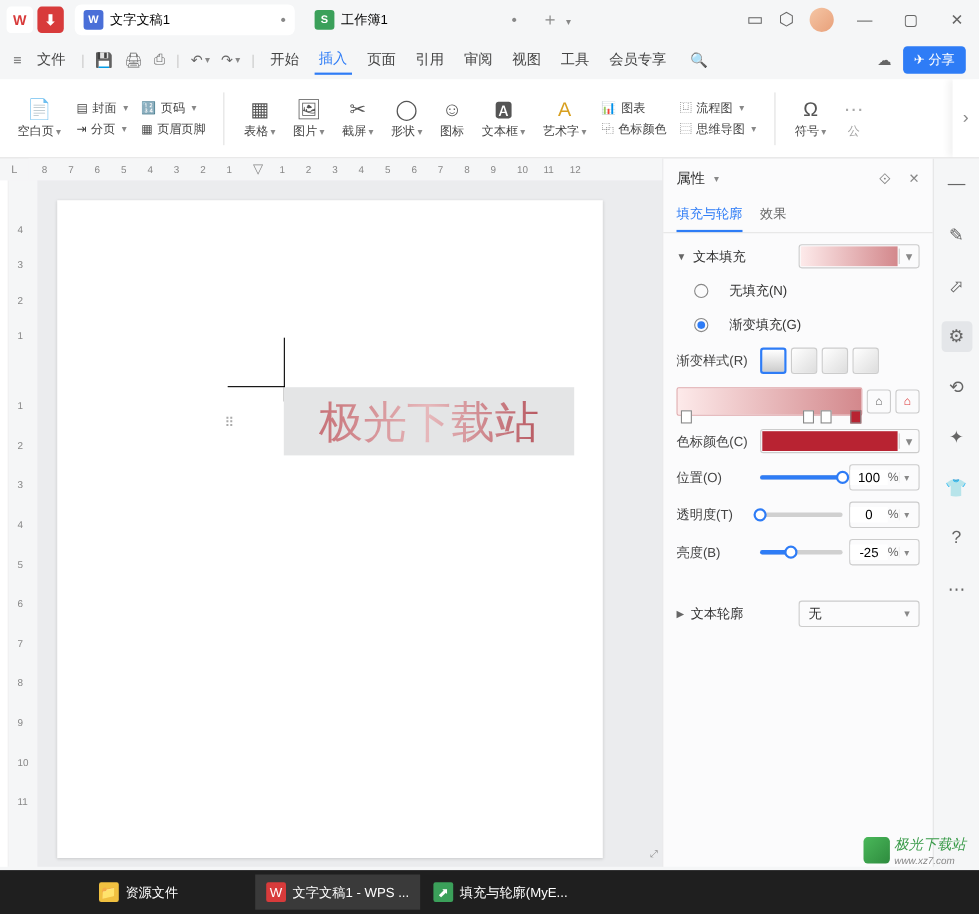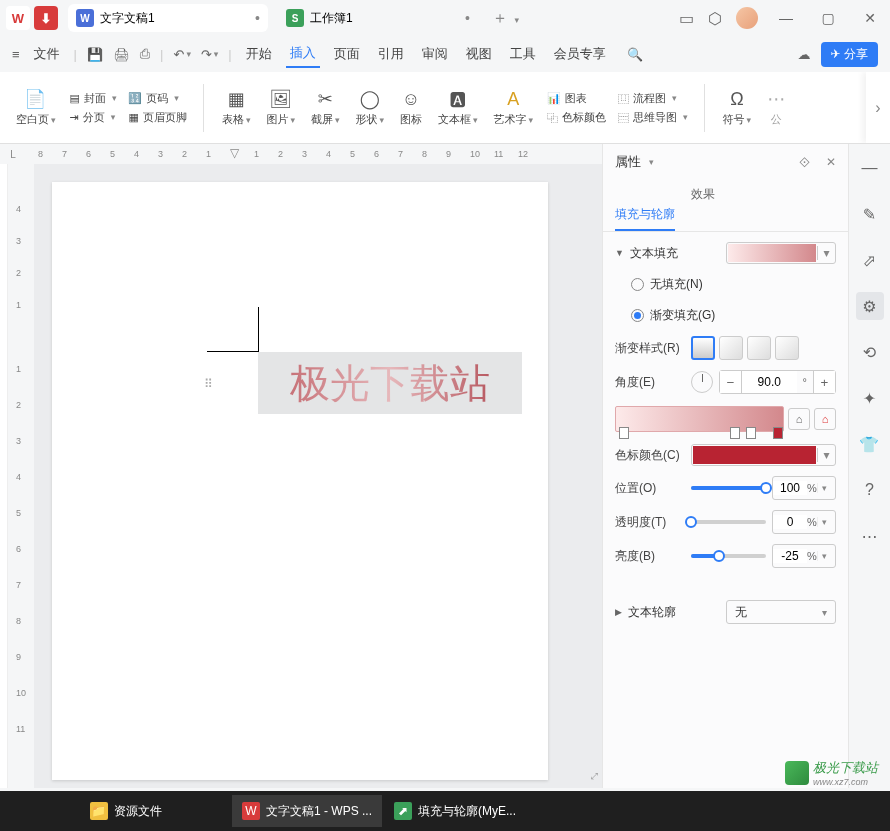--- a/index.html
+++ b/index.html
@@ -56,26 +56,26 @@
 .art-box { position: absolute; left: 206px; top: 170px; width: 264px; height: 62px; background: #e4e5e6; display: flex; align-items: center; justify-content: center; }
 .cursor-line { position: absolute; left: 206px; top: 125px; width: 1px; height: 58px; background: #000; }
 .cursor-line2 { position: absolute; left: 155px; top: 169px; width: 52px; height: 1px; background: #000; }
 
 
 .props { width: 246px; background: #fbfbfc; border-left: 1px solid #e6e6e6; display: flex; flex-direction: column; font-size: 12px; color: #333; }
 .props-header { height: 36px; display: flex; align-items: center; padding: 0 12px; gap: 6px; }
 .props-header .pin { margin-left: auto; color: #888; font-size: 14px; }
 .props-tabs { display: flex; gap: 16px; padding: 0 12px; border-bottom: 1px solid #e6e6e6; }
 .props-tab { padding: 6px 0; font-size: 12px; color: #666; }
-.props-tab.active { color: #2e7cf6; border-bottom: 2px solid #2e7cf6; margin-top: 20px; }
+.props-tab.active { color: #2e7cf6; border-bottom: 2px solid #2e7cf6; }
 .props-body { padding: 10px 12px; display: flex; flex-direction: column; gap: 10px; overflow-y: auto; }
 .collapse-tri { font-size: 9px; color: #666; }
 .row { display: flex; align-items: center; gap: 6px; }
 .row-label { width: 70px; font-size: 12px; color: #444; }
-.radio-row { display: flex; align-items: center; gap: 6px; padding: 2px 0 2px 16px; font-size: 12px; }
+.radio-row { display: flex; align-items: center; gap: 19px; padding: 2px 0 2px 16px; font-size: 12px; }
 .radio { width: 13px; height: 13px; border: 1px solid #888; border-radius: 50%; display: inline-flex; align-items: center; justify-content: center; }
 .radio.checked::after { content: ''; width: 7px; height: 7px; background: #2e7cf6; border-radius: 50%; }
 .color-swatch { flex: 1; height: 22px; border: 1px solid #ccc; border-radius: 3px; display: flex; align-items: center; }
 .grad-swatch { flex: 1; height: 18px; background: linear-gradient(90deg,#fdeaea,#d3888c); margin: 1px; }
 .swatch-dd { width: 18px; text-align: center; color: #888; border-left: 1px solid #ccc; }
 .style-boxes { display: flex; gap: 4px; }
 .style-box { width: 24px; height: 24px; border: 1px solid #ccc; border-radius: 3px; background: linear-gradient(135deg,#fff,#ddd); }
 .style-box.sel { border: 2px solid #2e7cf6; background: linear-gradient(180deg,#fff,#ccc); }
 .spinner { display: flex; border: 1px solid #ccc; border-radius: 3px; height: 24px; flex: 1; }
 .spinner button { width: 22px; background: #fff; border: none; border-right: 1px solid #ccc; color: #666; }
@@ -356,30 +356,20 @@
       <div class="row">
         <span class="row-label">渐变样式(R)</span>
         <div class="style-boxes">
           <div class="style-box sel"></div>
           <div class="style-box"></div>
           <div class="style-box"></div>
           <div class="style-box"></div>
         </div>
       </div>
 
-      <div class="row">
-        <span class="row-label">角度(E)</span>
-        <div class="angle-knob"></div>
-        <div class="spinner">
-          <button>−</button>
-          <input value="90.0" style="">
-          <span class="unit">°</span>
-          <button>+</button>
-        </div>
-      </div>
 
       <div class="row" style="gap:0;">
         <div class="grad-editor" style="flex:1;">
           <div class="grad-stop" style="left:2%;"></div>
           <div class="grad-stop" style="left:68%;"></div>
           <div class="grad-stop" style="left:78%;"></div>
           <div class="grad-stop" style="left:94%;background:#b82332;"></div>
         </div>
         <div class="grad-tools">
           <div class="grad-tool">⌂</div>

